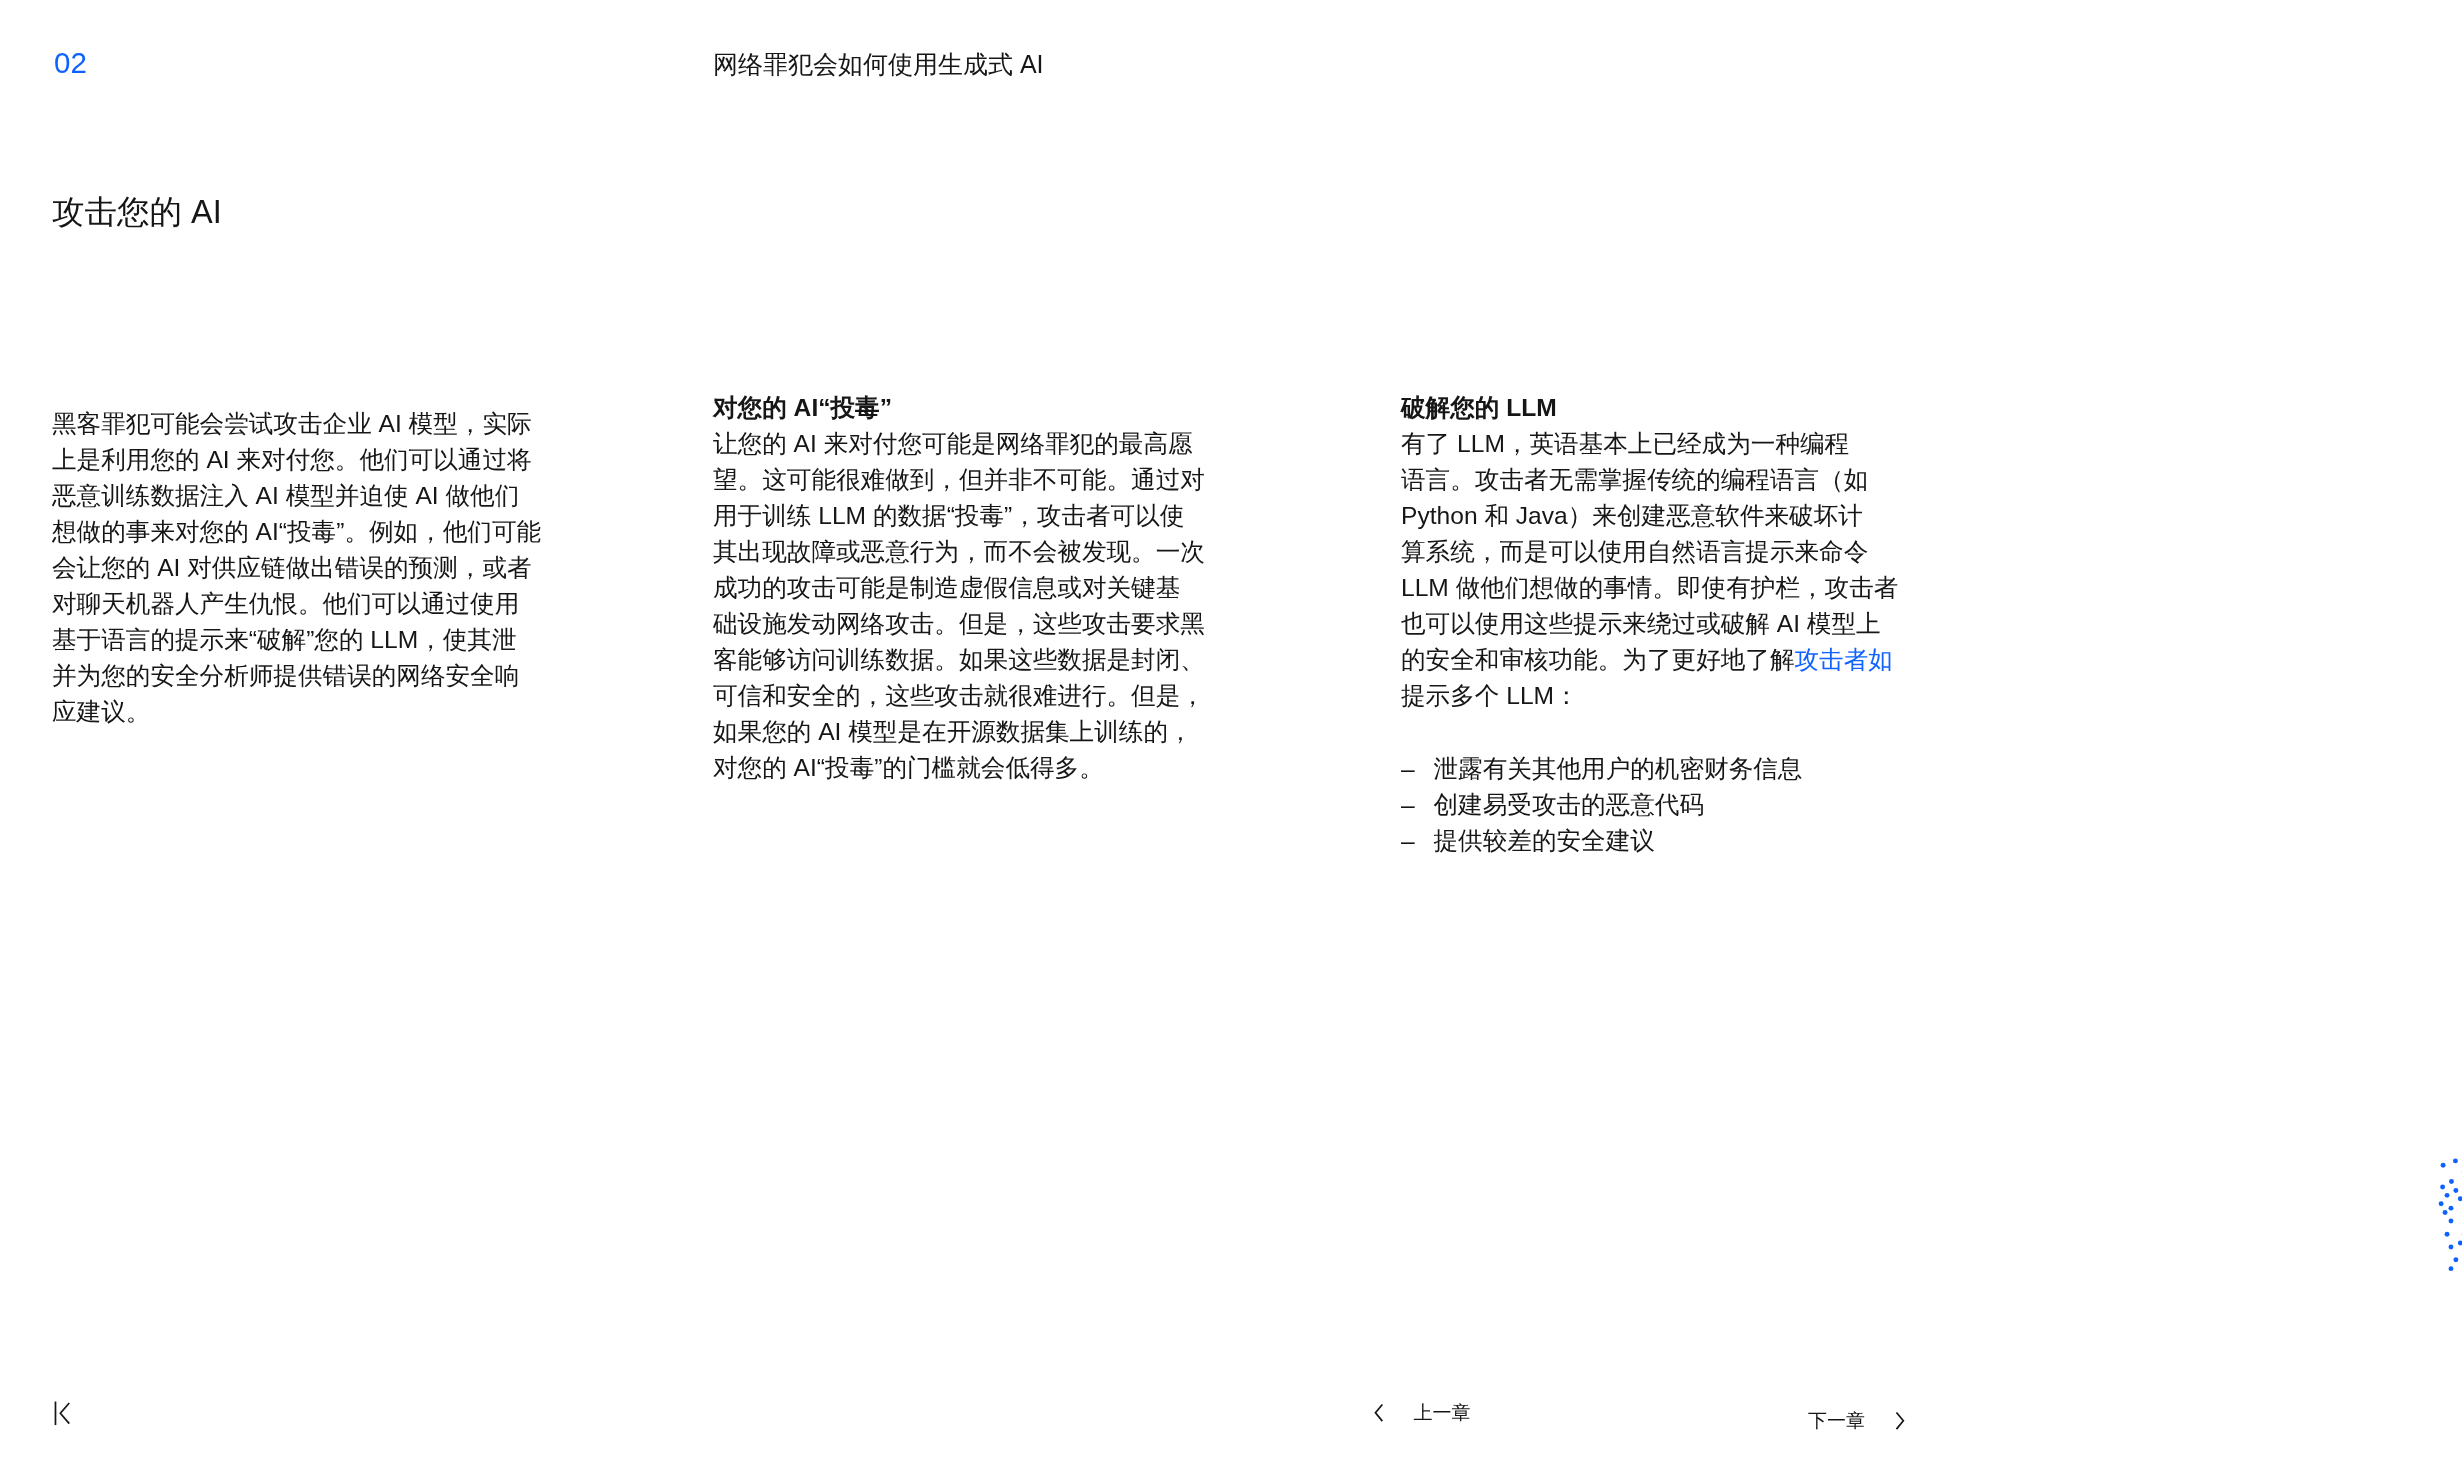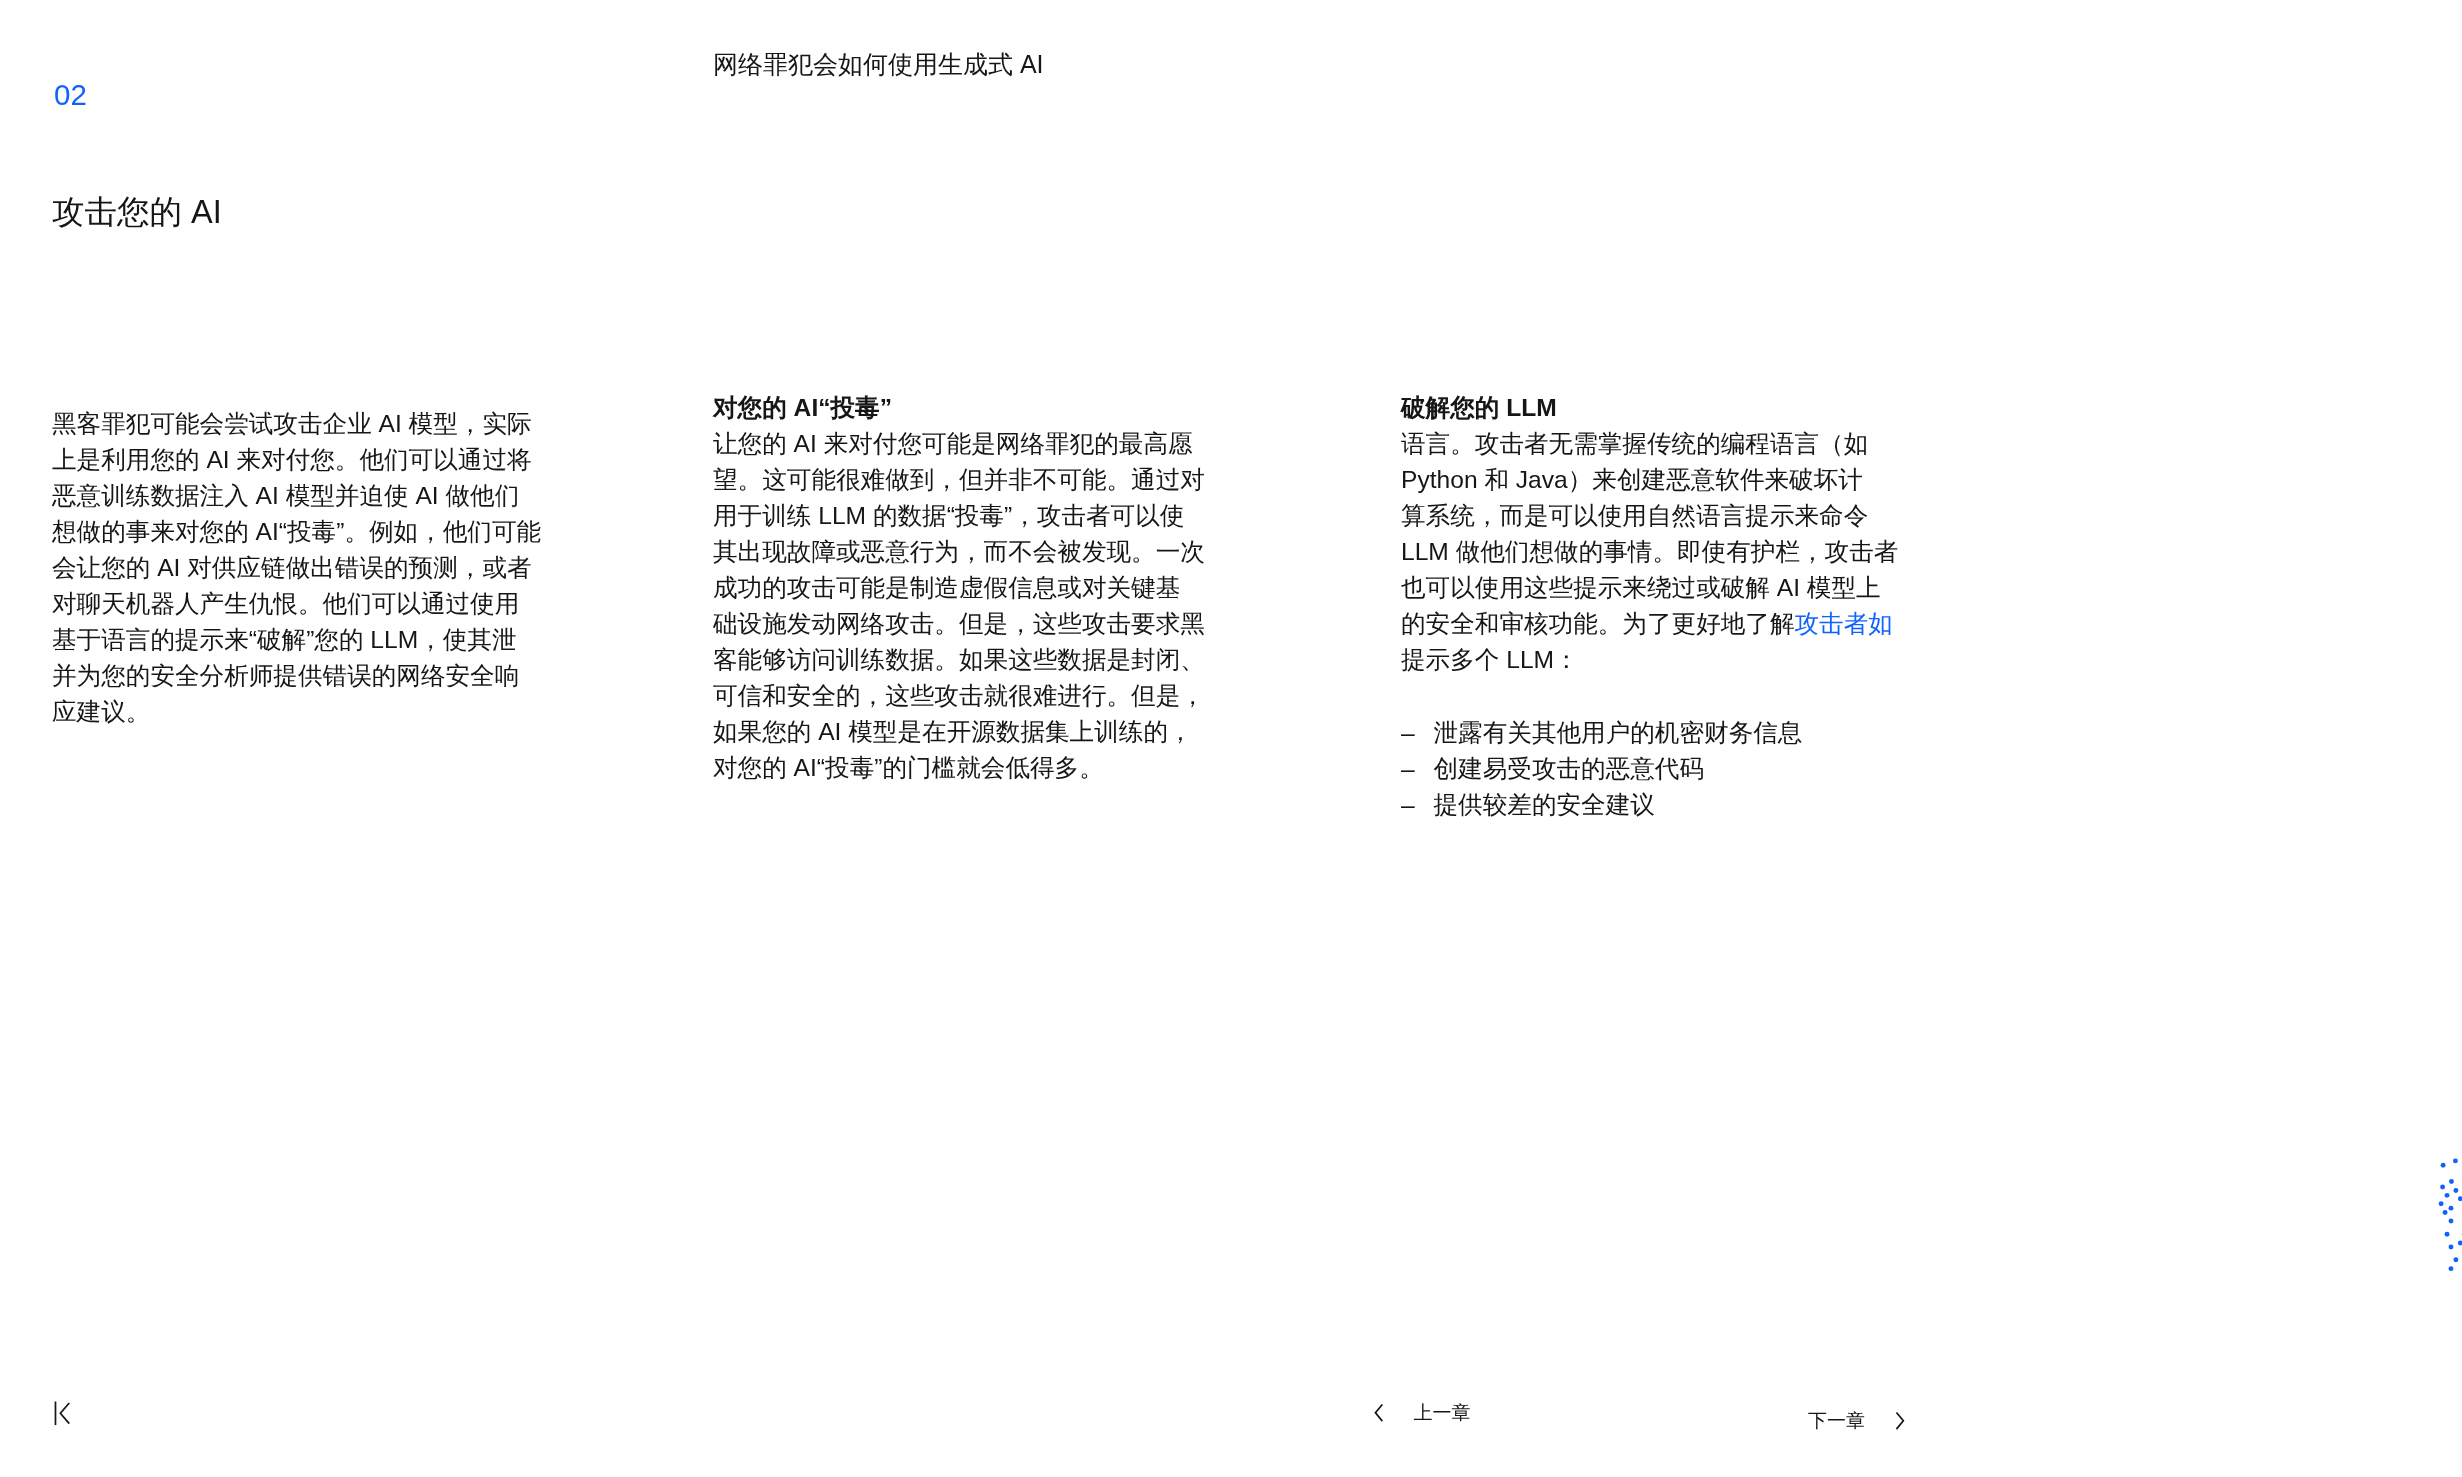--- a/index.html
+++ b/index.html
@@ -6,21 +6,21 @@
   * { box-sizing: border-box; }
   html,body { margin:0; padding:0; }
   body {
     width:2626px; height:1477px; position:relative; overflow:hidden;
     background:#ffffff; color:var(--text);
     font-family:"Liberation Sans","DejaVu Sans",sans-serif;
   }
   .abs { position:absolute; }
 
   
-  #section-number { left:54px; top:47px; font-size:29.5px; line-height:31.5px; color:var(--accent);margin-top:32px; }
+  #section-number { left:54px; top:47px; font-size:29.5px; line-height:31.5px; color:var(--accent); }
   #running-title  { left:713px; top:51px; font-size:25px; line-height:27.6px;text-align:right; }
 
   
   #section-title { left:52px; top:193px; font-size:32.5px; line-height:39px; font-weight:300; }
 
   
   .column { position:absolute; top:390px; font-size:24.6px; line-height:36px; white-space:nowrap; }
   #col-0 { left:52px;margin-top:16px; }
   #col-1 { left:713px; }
   #col-2 { left:1373px;margin-left:28px; }
@@ -79,20 +79,21 @@
     <div class="line"><span>其出现故障或恶意行为，而不会被发现。一次</span></div>
     <div class="line"><span>成功的攻击可能是制造虚假信息或对关键基</span></div>
     <div class="line"><span>础设施发动网络攻击。但是，这些攻击要求黑</span></div>
     <div class="line"><span>客能够访问训练数据。如果这些数据是封闭、</span></div>
     <div class="line"><span>可信和安全的，这些攻击就很难进行。但是，</span></div>
     <div class="line"><span>如果您的 AI 模型是在开源数据集上训练的，</span></div>
     <div class="line"><span>对您的 AI“投毒”的门槛就会低得多。</span></div>
   </div>
 <div class="column" id="col-2">
     <div class="col-title">破解您的 LLM</div>
+    <div class="line"><span>有了 LLM，英语基本上已经成为一种编程</span></div>
     <div class="line"><span>语言。攻击者无需掌握传统的编程语言（如</span></div>
     <div class="line"><span>Python 和 Java）来创建恶意软件来破坏计</span></div>
     <div class="line"><span>算系统，而是可以使用自然语言提示来命令</span></div>
     <div class="line"><span>LLM 做他们想做的事情。即使有护栏，攻击者</span></div>
     <div class="line"><span>也可以使用这些提示来绕过或破解 AI 模型上</span></div>
     <div class="line"><span>的安全和审核功能。为了更好地了解</span><span class="link">攻击者如</span></div>
     <div class="line"><span>提示多个 LLM：</span></div>
     <div class="bullets">
       <div class="bullet">
         <span class="marker">–</span>

